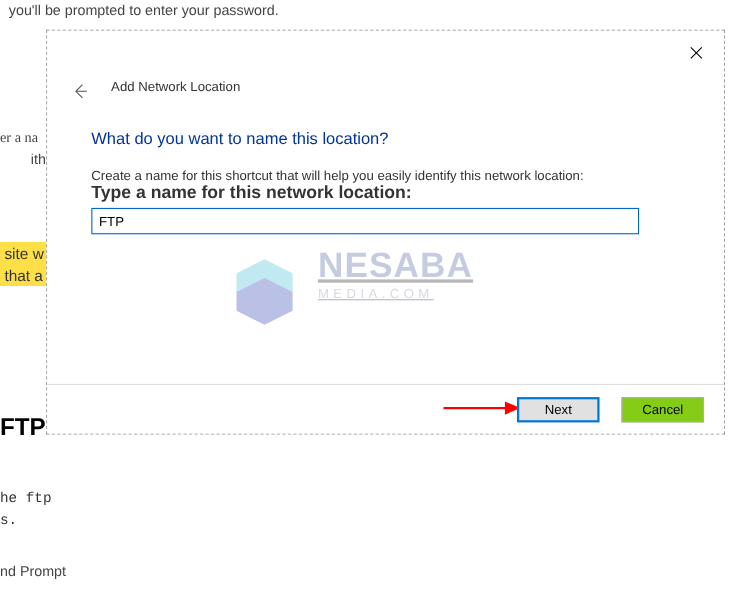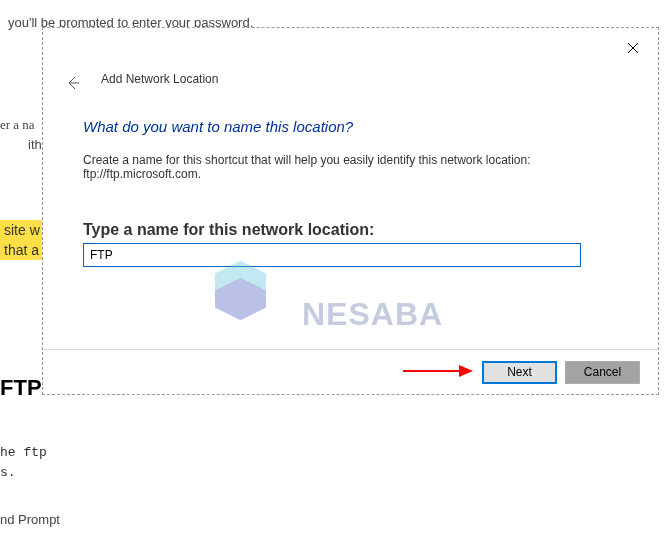--- a/index.html
+++ b/index.html
@@ -88,21 +88,20 @@
   .content {
     position: absolute;
     left: 40px;
     top: 90px;
     right: 40px;
   }
   .main-heading {
     color: #003399;
     font-size: 15px;
     margin-bottom: 18px;
-    font-style: italic;
   }
   .desc {
     font-size: 12px;
     color: #333;
     margin-bottom: 0;
   }
   .url-line {
     font-size: 12px;
     color: #333;
     margin-bottom: 40px;
@@ -126,26 +125,26 @@
     position: absolute;
     bottom: 0;
     left: 0;
     right: 0;
     height: 45px;
     border-top: 1px solid #ddd;
     display: flex;
     align-items: center;
     justify-content: flex-end;
     padding-right: 18px;
-    gap: 8px;
+    gap: 20px;
   }
   .btn {
     height: 23px;
     min-width: 75px;
-    background: #a3a3a3;
+    background: #84cc16;
     border: 1px solid #adadad;
     font-size: 12px;
     font-family: inherit;
     cursor: pointer;
     padding: 0 12px;
   }
   .btn.primary {
     border: 2px solid #0078d7;
     background: #e1e1e1;
   }
@@ -158,43 +157,44 @@
     pointer-events: none;
   }
   .watermark {
     position: absolute;
     top: 195px;
     left: 155px;
     width: 320px;
     height: 110px;
     opacity: 0.35;
     display: flex;
-    align-items: flex-end;
-    gap: 19px;
+    align-items: flex-start;
+    gap: 6px;
     pointer-events: none;
+    text-decoration: underline;
   }
   .wm-text {
     font-family: Arial, sans-serif;
   }
   .wm-big {
     font-size: 32px;
     font-weight: bold;
     color: #5b6fa8;
     letter-spacing: 1px;
   }
   .wm-small {
     font-size: 12px;
     color: #8893b0;
     letter-spacing: 4px;
   }
 </style>
 </head>
 <body>
 
-<div class="bg-text" style="left:8px; top:13px;">you'll be prompted to enter your password.</div>
+<div class="bg-text" style="left:8px; top:0px;">you'll be prompted to enter your password.</div>
 <div class="bg-text" style="left:0px; top:115px;font-family:Liberation Serif, serif;">er a na</div>
 <div class="bg-text" style="left:0px; top:135px;margin-left:28px;">ith this</div>
 <div class="bg-grey" style="left:0px; top:220px;">site w</div>
 <div class="bg-grey" style="left:0px; top:240px;">that a</div>
 <div class="bg-heading" style="left:0px; top:375px;">FTP</div>
 <div class="bg-code" style="left:0px; top:445px;">he ftp</div>
 <div class="bg-code" style="left:0px; top:465px;">s.</div>
 <div class="bg-text" style="left:0px; top:510px;">nd Prompt</div>
 
 <div class="dialog-border">
@@ -212,32 +212,32 @@
         <path d="M10 2 L4 8 L10 14" stroke="#555" stroke-width="1" fill="none"></path>
         <line x1="4" y1="8" x2="14" y2="8" stroke="#555" stroke-width="1"></line>
       </svg>
     </div>
 
     <div class="dialog-title">Add Network Location</div>
 
     <div class="content">
       <div class="main-heading">What do you want to name this location?</div>
       <div class="desc">Create a name for this shortcut that will help you easily identify this network location:</div>
-      <div class="url-line">ftp://ftp.microsoft.com.</div>
       <div class="input-label">Type a name for this network location:</div>
       <input type="text" class="text-input" value="FTP" style="">
     </div>
 
     <div class="watermark">
       <svg width="85" height="85" viewBox="0 0 100 100">
         <path d="M20 30 L50 15 L80 30 L80 50 L50 65 L20 50 Z" fill="#4fc3d9"></path>
         <path d="M20 50 L50 35 L80 50 L80 70 L50 85 L20 70 Z" fill="#3b4db8"></path>
       </svg>
       <div class="wm-text">
         <div class="wm-big">NESABA</div>
+        <div class="wm-small">MEDIA.COM</div>
       </div>
     </div>
 
     <div class="arrow-annotation">
       <svg width="70" height="14" viewBox="0 0 70 14">
         <line x1="0" y1="7" x2="58" y2="7" stroke="red" stroke-width="2"></line>
         <polygon points="56,1 70,7 56,13" fill="red"></polygon>
       </svg>
     </div>
 

